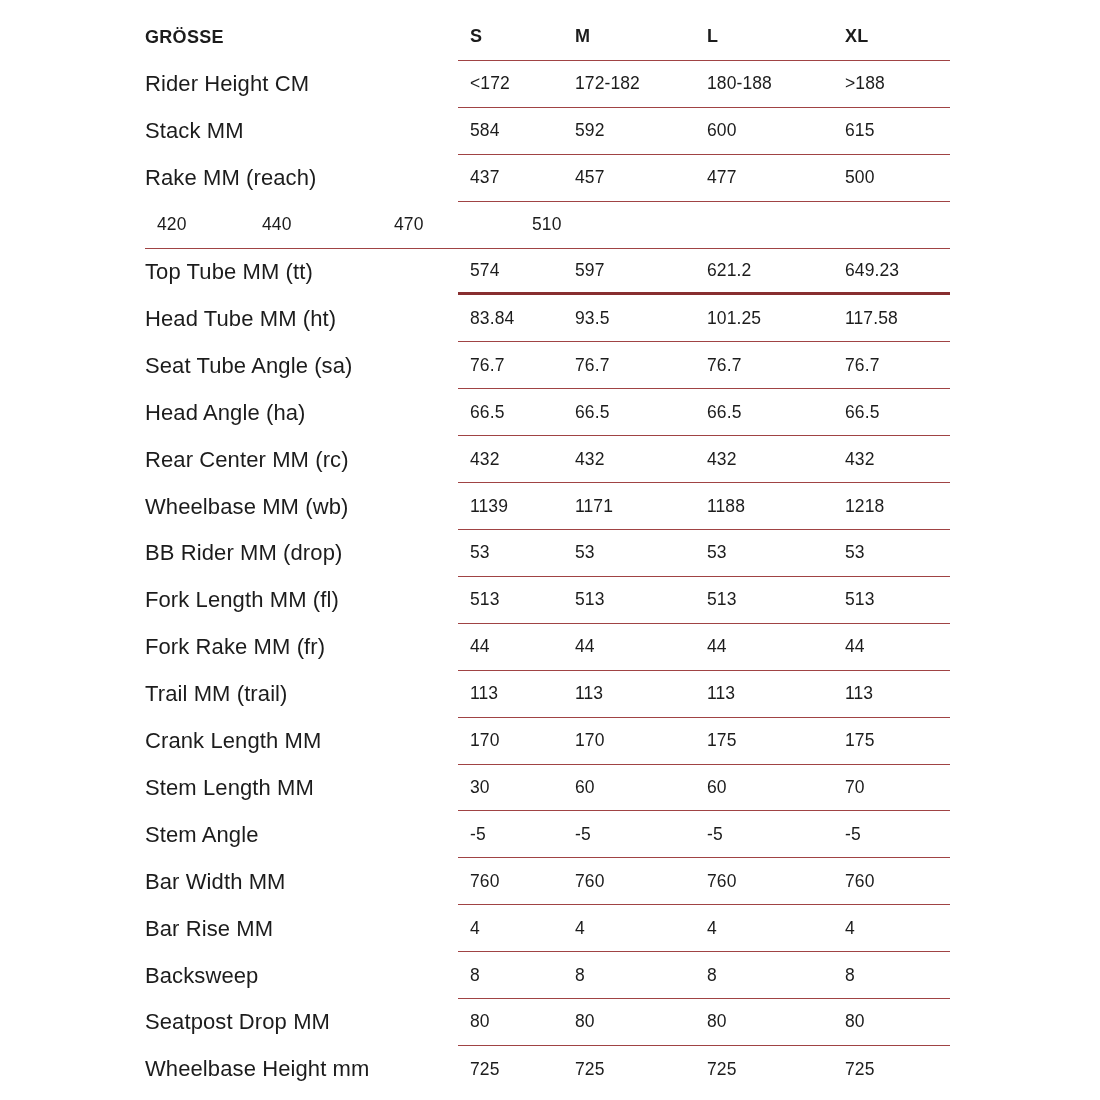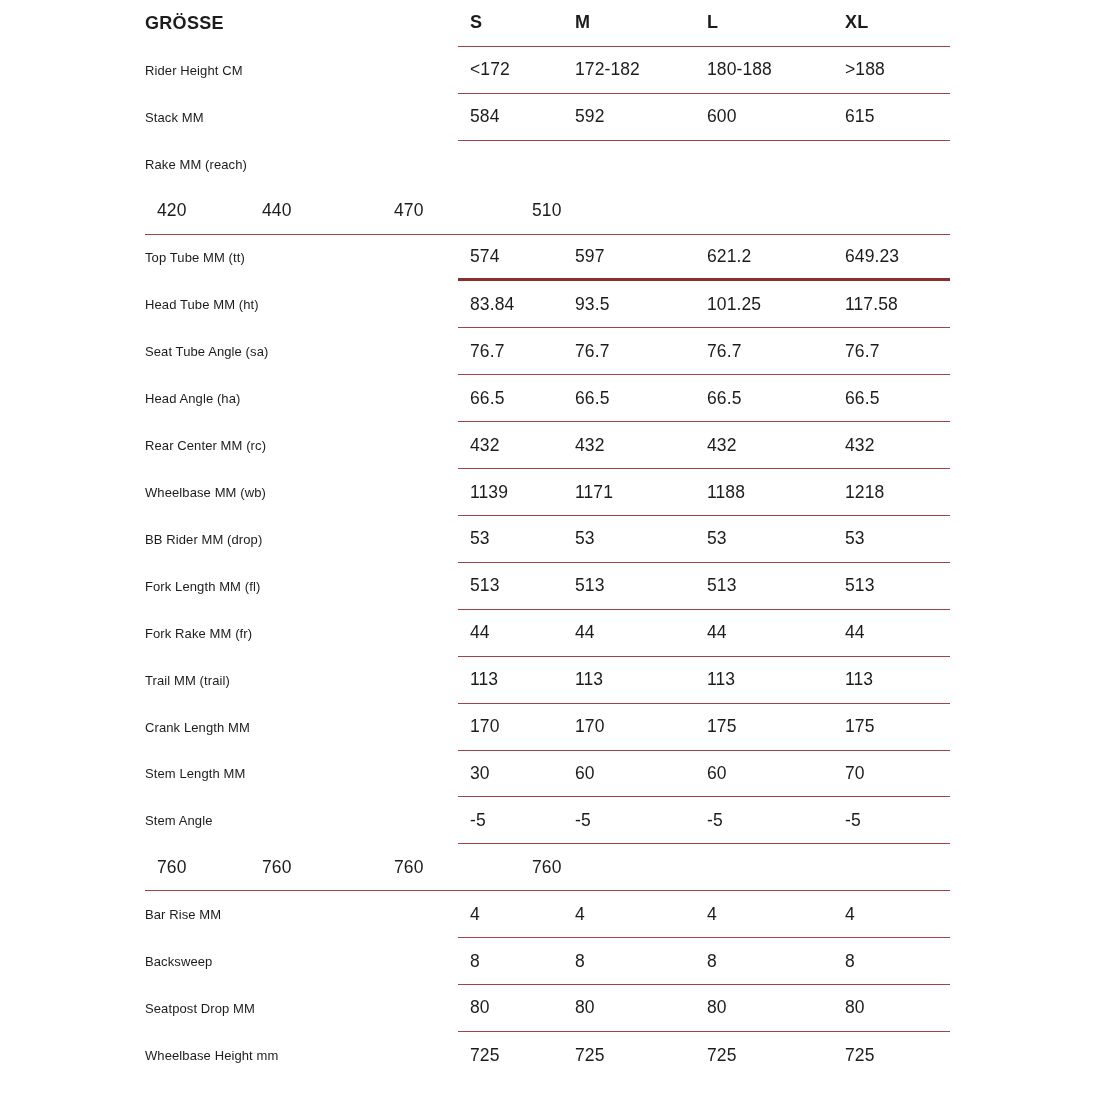--- a/index.html
+++ b/index.html
@@ -4,32 +4,33 @@
 <style>
   * { margin: 0; padding: 0; box-sizing: border-box; }
   html, body {
     width: 1100px; height: 1100px;
     background: #ffffff;
     font-family: "Liberation Sans", sans-serif;
     overflow: hidden;
   }
   .geo-table {
     margin-left: 145px;
+    padding-top: 14px;
     width: 805px;
     color: var(--text, #1c1c1c);
   }
   .row {
     display: flex;
     height: 46.91px;
   }
   .label-cell {
     width: 313px;
     display: flex;
     align-items: center;
-    font-size: 13px;
+    font-size: 22px;
     letter-spacing: 0.1px;
   }
   .values {
     flex: 1;
     display: grid;
     grid-template-columns: 105px 132px 138px 1fr;
     align-items: center;
     padding-left: 12px;
     border-bottom: 1px solid var(--thin, #a04344);
   }
@@ -74,20 +75,26 @@
     <div class="values divider-thin">
       <div class="value-cell">584</div>
       <div class="value-cell">592</div>
       <div class="value-cell">600</div>
       <div class="value-cell">615</div>
     </div>
   </div>
 
   <div class="row">
     <div class="label-cell">Rake MM (reach)</div>
+    <div class="values divider-thin">
+      <div class="value-cell">437</div>
+      <div class="value-cell">457</div>
+      <div class="value-cell">477</div>
+      <div class="value-cell">500</div>
+    </div>
   </div>
 
   <div class="row">
     <div class="values divider-thin">
       <div class="value-cell">420</div>
       <div class="value-cell">440</div>
       <div class="value-cell">470</div>
       <div class="value-cell">510</div>
     </div>
   </div>
@@ -216,20 +223,21 @@
     <div class="label-cell">Stem Angle</div>
     <div class="values divider-thin">
       <div class="value-cell">-5</div>
       <div class="value-cell">-5</div>
       <div class="value-cell">-5</div>
       <div class="value-cell">-5</div>
     </div>
   </div>
 
   <div class="row">
+    <div class="label-cell">Bar Width MM</div>
     <div class="values divider-thin">
       <div class="value-cell">760</div>
       <div class="value-cell">760</div>
       <div class="value-cell">760</div>
       <div class="value-cell">760</div>
     </div>
   </div>
 
   <div class="row">
     <div class="label-cell">Bar Rise MM</div>

